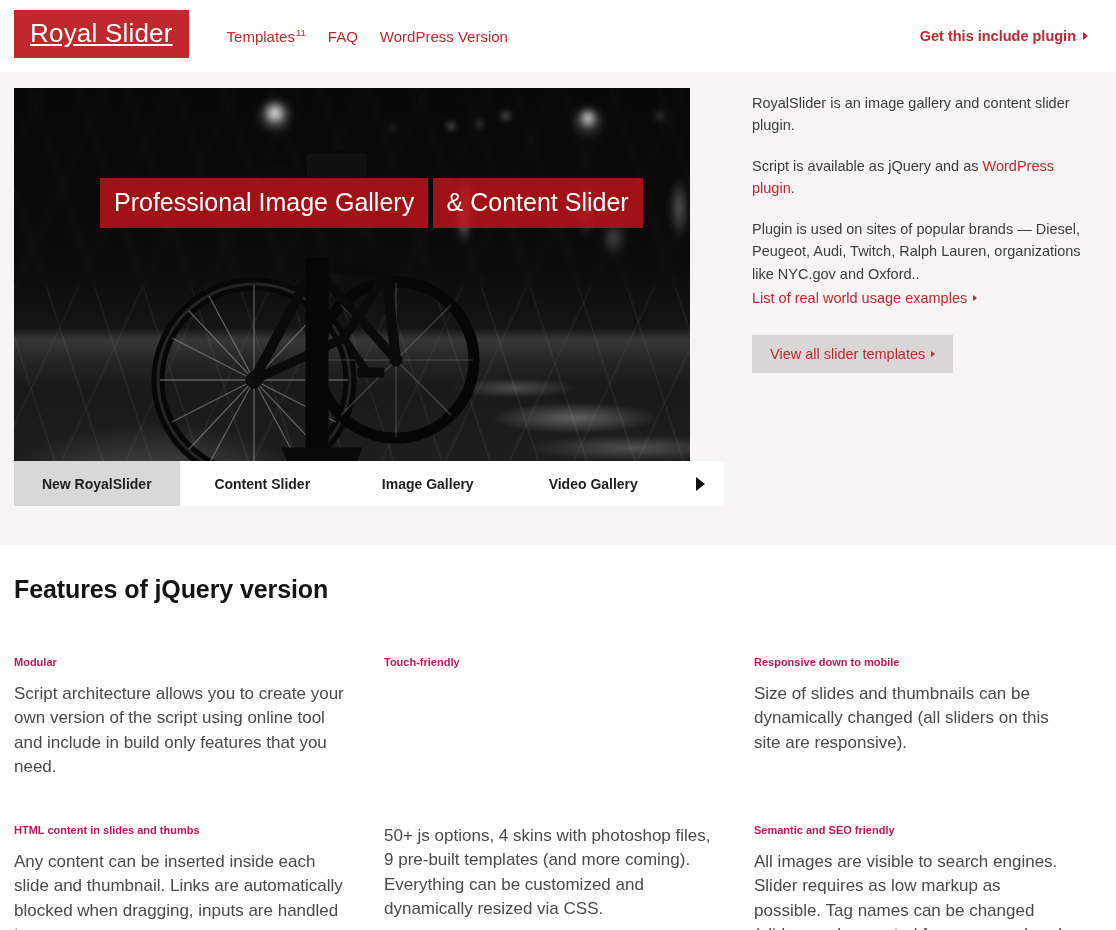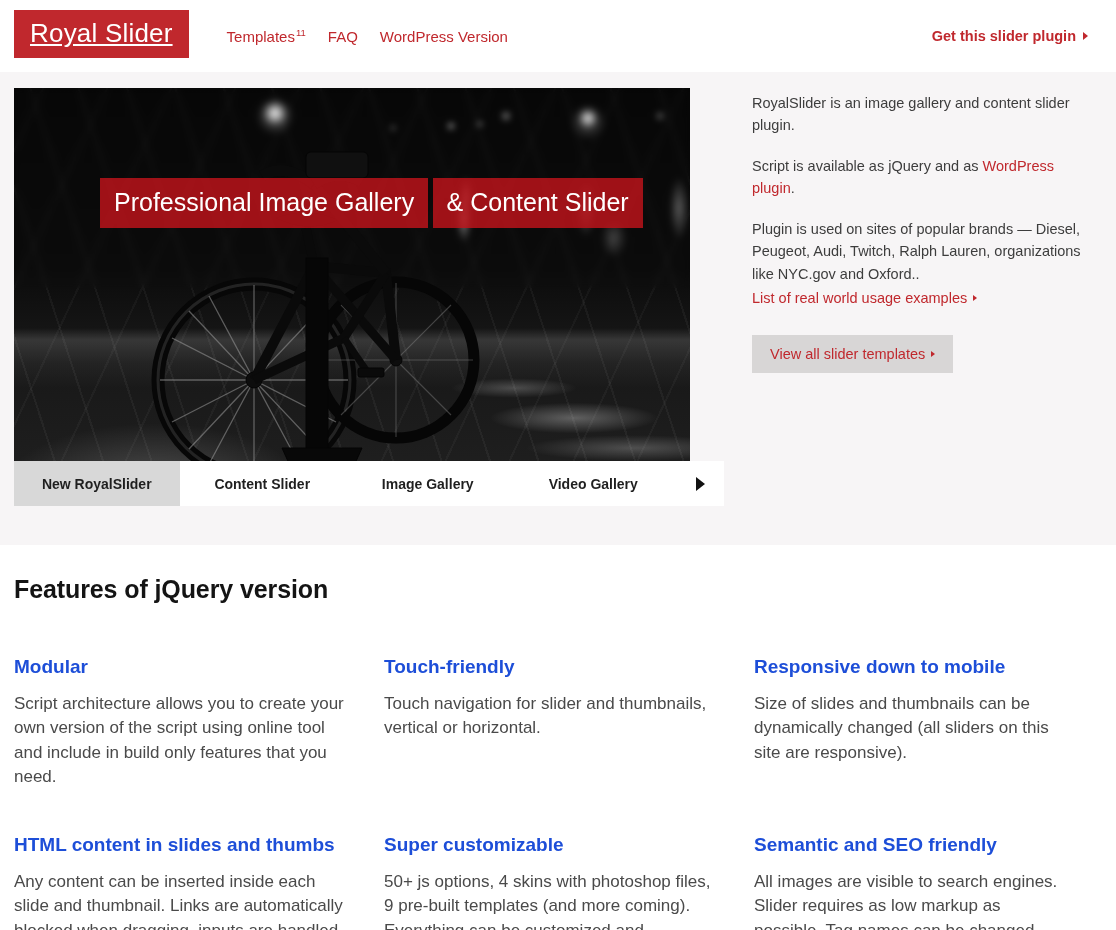--- a/index.html
+++ b/index.html
@@ -255,23 +255,23 @@
   }
   .feature-grid {
     display: grid;
     grid-template-columns: 370px 370px 348px;
     column-gap: 0;
     row-gap: 44px;
   }
   .feature { padding-right: 36px; }
   .feature h3 {
     margin: 0 0 14px 0;
-    font-size: 19px;
+    font-size: 11px;
     font-weight: bold;
-    color: #1d4ed8;
+    color: #be185d;
   }
   .feature p {
     margin: 0;
     font-size: 17px;
     line-height: 1.44;
     color: #4a4a4a;
   }
   .feature .link-arrow { margin-top: 1px; display: inline-flex; }
 </style>
 </head>
@@ -280,21 +280,21 @@
 <div class="site-header">
   <a class="logo" href="#">Royal Slider</a>
 
   <nav class="main-nav">
     <a href="#"><span>Templates</span><sup class="nav-sup">11</sup></a>
     <a href="#">FAQ</a>
     <a href="#">WordPress Version</a>
   </nav>
 
   <a class="header-cta" href="#">
-    <span>Get this slider plugin</span>
+    <span>Get this include plugin</span>
     <span class="tri-right"></span>
   </a>
 </div>
 
 <div class="hero">
 
   <div class="slider-col">
     <div class="slider-stage">
       <div class="photo"></div>
       <div class="photo-blur-top"></div>
@@ -402,39 +402,37 @@
 
   <div class="feature-grid">
 
     <div class="feature">
       <h3>Modular</h3>
       <p>Script architecture allows you to create your own version of the script using online tool and include in build only features that you need.</p>
     </div>
 
     <div class="feature">
       <h3>Touch-friendly</h3>
-      <p>Touch navigation for slider and thumbnails, vertical or horizontal.</p>
     </div>
 
     <div class="feature">
       <h3>Responsive down to mobile</h3>
       <p>Size of slides and thumbnails can be dynamically changed (all sliders on this site are responsive).</p>
     </div>
 
     <div class="feature">
       <h3>HTML content in slides and thumbs</h3>
       <p>Any content can be inserted inside each slide and thumbnail. Links are automatically blocked when dragging, inputs are handled too.</p>
       <a class="link-arrow" href="#">
         <span>View content slider</span>
         <span class="tri-small"></span>
       </a>
     </div>
 
     <div class="feature">
-      <h3>Super customizable</h3>
       <p>50+ js options, 4 skins with photoshop files, 9 pre-built templates (and more coming). Everything can be customized and dynamically resized via CSS.</p>
     </div>
 
     <div class="feature">
       <h3>Semantic and SEO friendly</h3>
       <p>All images are visible to search engines. Slider requires as low markup as possible. Tag names can be changed (slider can be created from an unordered list, as well as from a list of divs).</p>
     </div>
 
   </div>
 </div>

